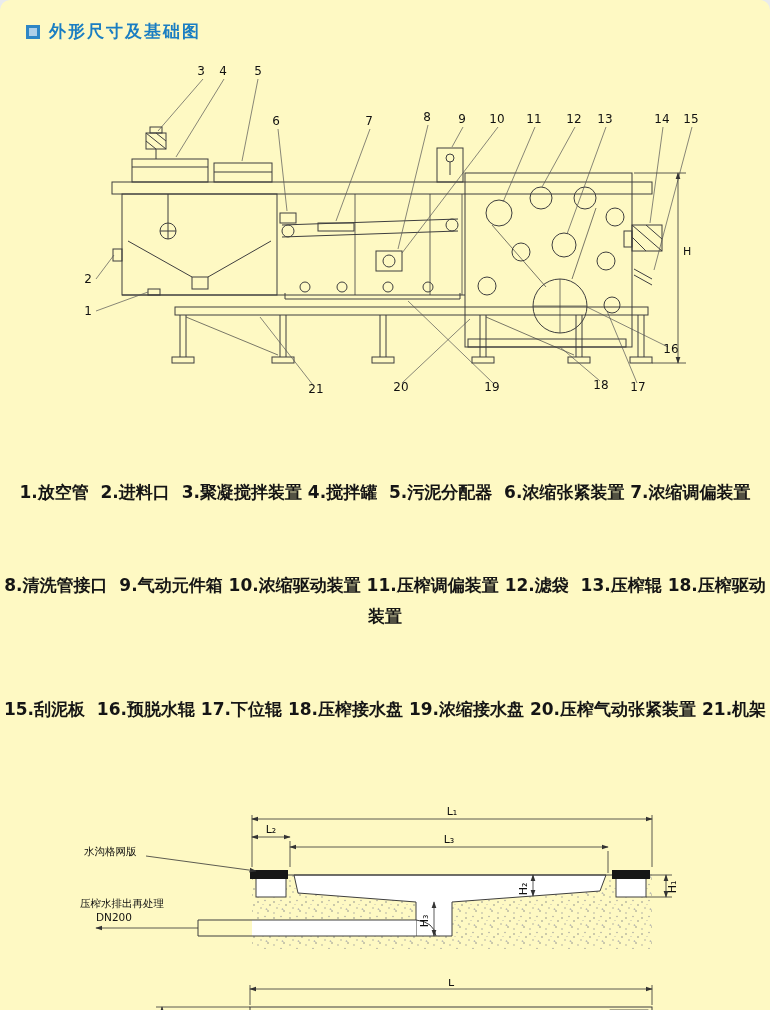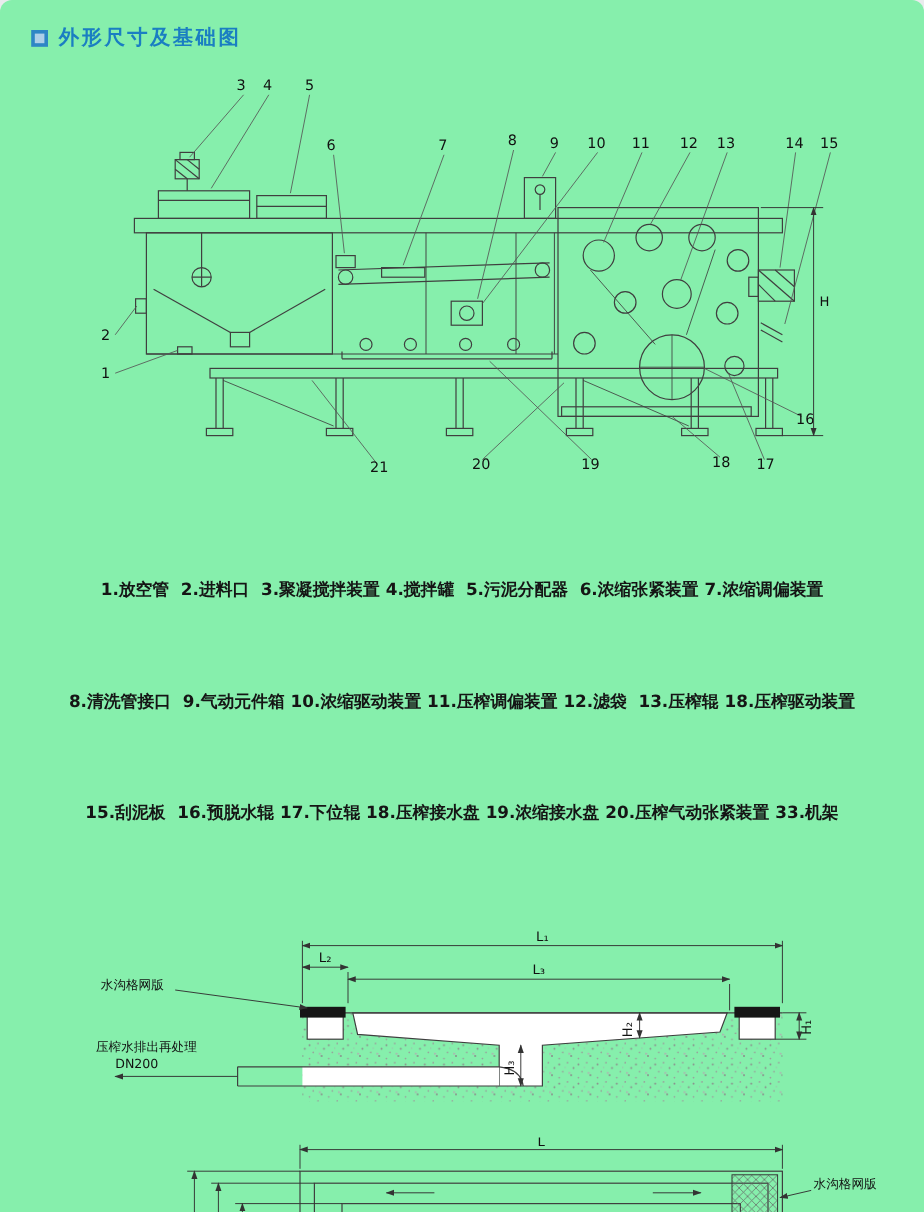--- a/index.html
+++ b/index.html
@@ -1,22 +1,22 @@
 <!DOCTYPE html>
 <html><head>
 <meta charset="utf-8">
 <style>
   *{box-sizing:border-box}
   body{margin:0;background:#e9ebed;font-family:"DejaVu Sans","Liberation Sans",sans-serif}
-  .page{width:770px;height:1010px;margin:0 auto;background:#86efac;border-radius:10px 10px 0 0;overflow:hidden;position:relative}
+  .page{width:770px;height:1010px;margin:0 auto;background:#fef9c3;border-radius:10px 10px 0 0;overflow:hidden;position:relative}
   .header{display:flex;align-items:center;gap:9px;padding:20px 0 0 26px}
   .bullet{width:14px;height:14px;background:#2e86c5;position:relative;flex:0 0 auto}
   .bullet::after{content:"";position:absolute;left:3px;top:3px;right:3px;bottom:3px;background:#aecfe8}
   .title{color:#1a7ec2;font-weight:bold;font-size:17px;letter-spacing:2px}
-  .legend{text-align:center;font-size:14px;font-weight:bold;color:#151515;line-height:31px;margin-top:8px;white-space:pre-wrap}
+  .legend{text-align:center;font-size:17px;font-weight:bold;color:#151515;line-height:31px;margin-top:8px;white-space:pre-wrap}
   svg{display:block;margin:0 auto}
   svg text{font-family:"DejaVu Sans","Liberation Sans",sans-serif;fill:#111}
   .callout{font-size:12px}
   .dimt{font-size:11px}
   .smallt{font-size:10.5px}
   .draw{stroke:#3f3f3f;stroke-width:1;fill:none}
   .dim{stroke:#333;stroke-width:0.8;fill:none}
   .leader{stroke:#555;stroke-width:0.7;fill:none}
 </style>
 </head>
@@ -197,21 +197,21 @@
       <line x1="634" y1="118" x2="686" y2="118"></line>
       <line x1="652" y1="308" x2="686" y2="308"></line>
       <line x1="678" y1="118" x2="678" y2="308" marker-start="url(#mhA)" marker-end="url(#mhA)"></line>
     </g>
     <text class="dimt" x="683" y="200">H</text>
   </svg>
 
   <div class="legend">
     <div>1.放空管  2.进料口  3.聚凝搅拌装置 4.搅拌罐  5.污泥分配器  6.浓缩张紧装置 7.浓缩调偏装置</div>
     <div>8.清洗管接口  9.气动元件箱 10.浓缩驱动装置 11.压榨调偏装置 12.滤袋  13.压榨辊 18.压榨驱动装置</div>
-    <div>15.刮泥板  16.预脱水辊 17.下位辊 18.压榨接水盘 19.浓缩接水盘 20.压榨气动张紧装置 33.机架</div>
+    <div>15.刮泥板  16.预脱水辊 17.下位辊 18.压榨接水盘 19.浓缩接水盘 20.压榨气动张紧装置 21.机架</div>
   </div>
 
   <svg width="770" height="172" viewBox="0 0 770 172" style="margin-top:16px">
     <defs>
       <marker id="msA" viewBox="0 0 10 10" refX="9" refY="5" markerWidth="9" markerHeight="9" orient="auto-start-reverse">
         <path d="M0,1.5 L10,5 L0,8.5 z" fill="#333"></path>
       </marker>
       <pattern id="pst" width="16" height="16" patternUnits="userSpaceOnUse">
         <circle cx="2" cy="3" r="0.8" fill="#8a8a8a"></circle>
         <circle cx="9" cy="1.5" r="0.7" fill="#9a9a9a"></circle>

